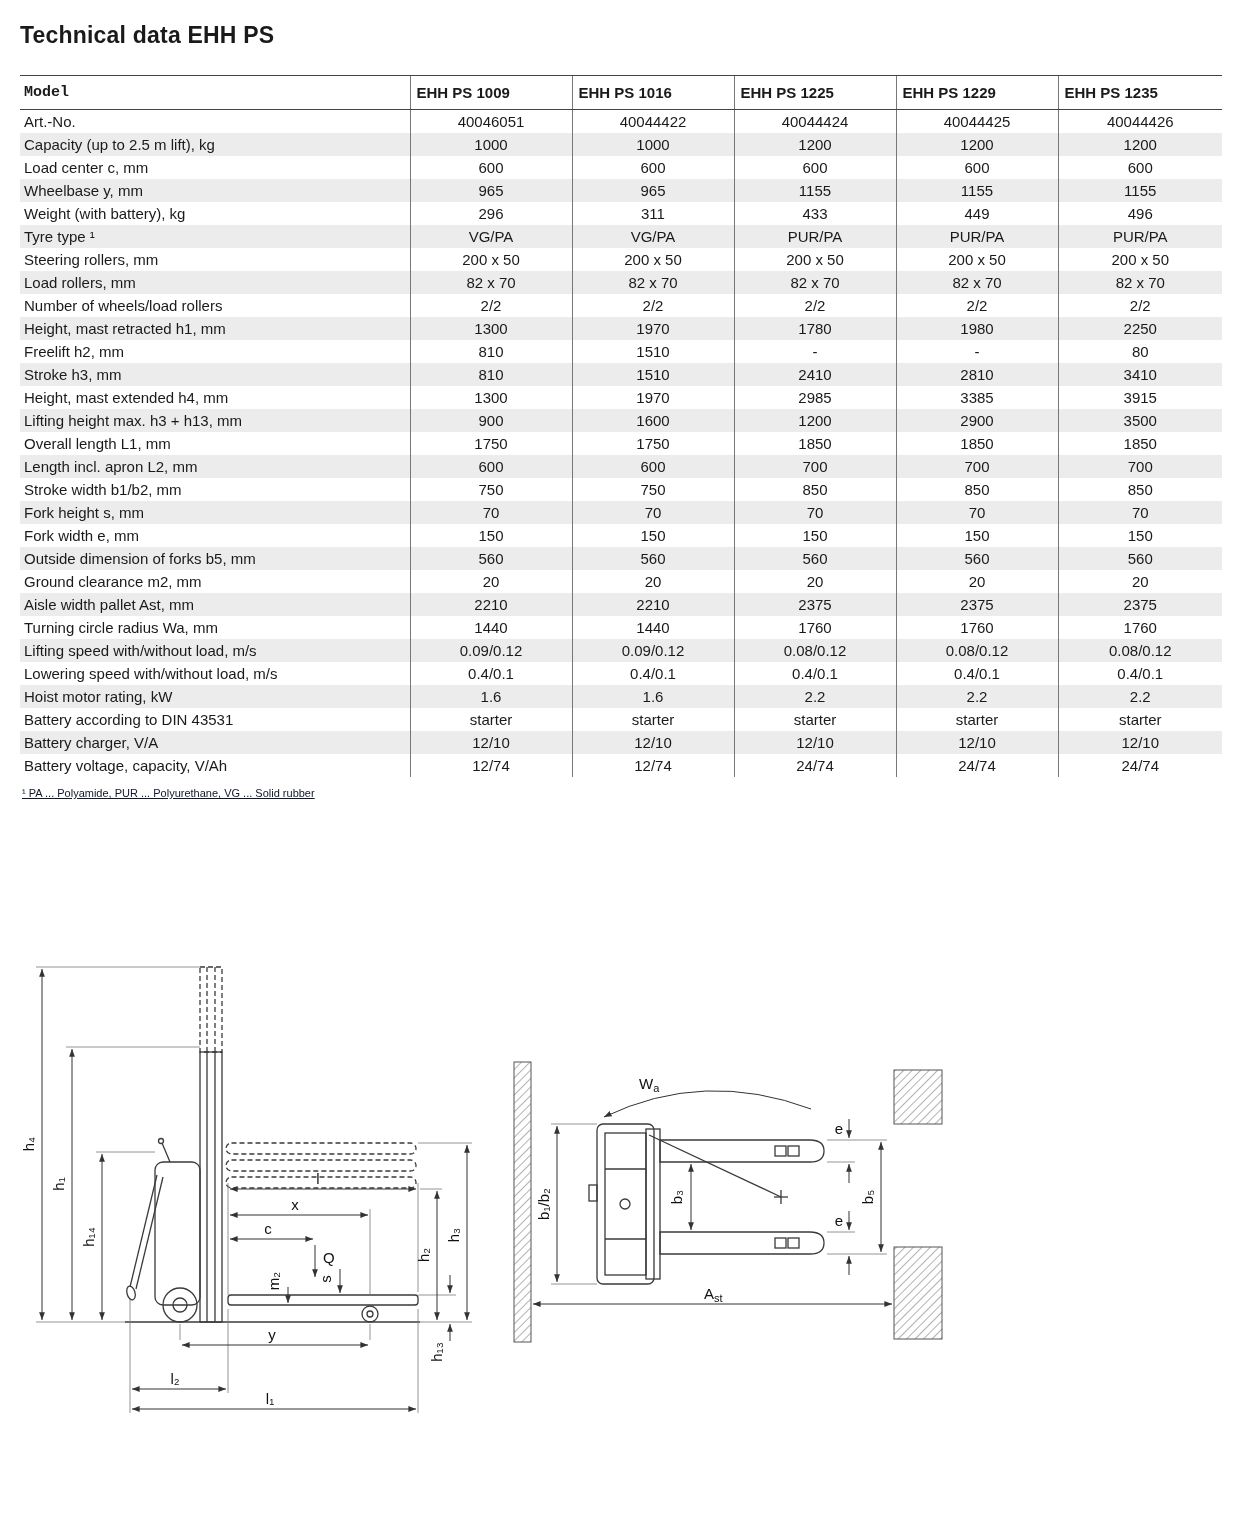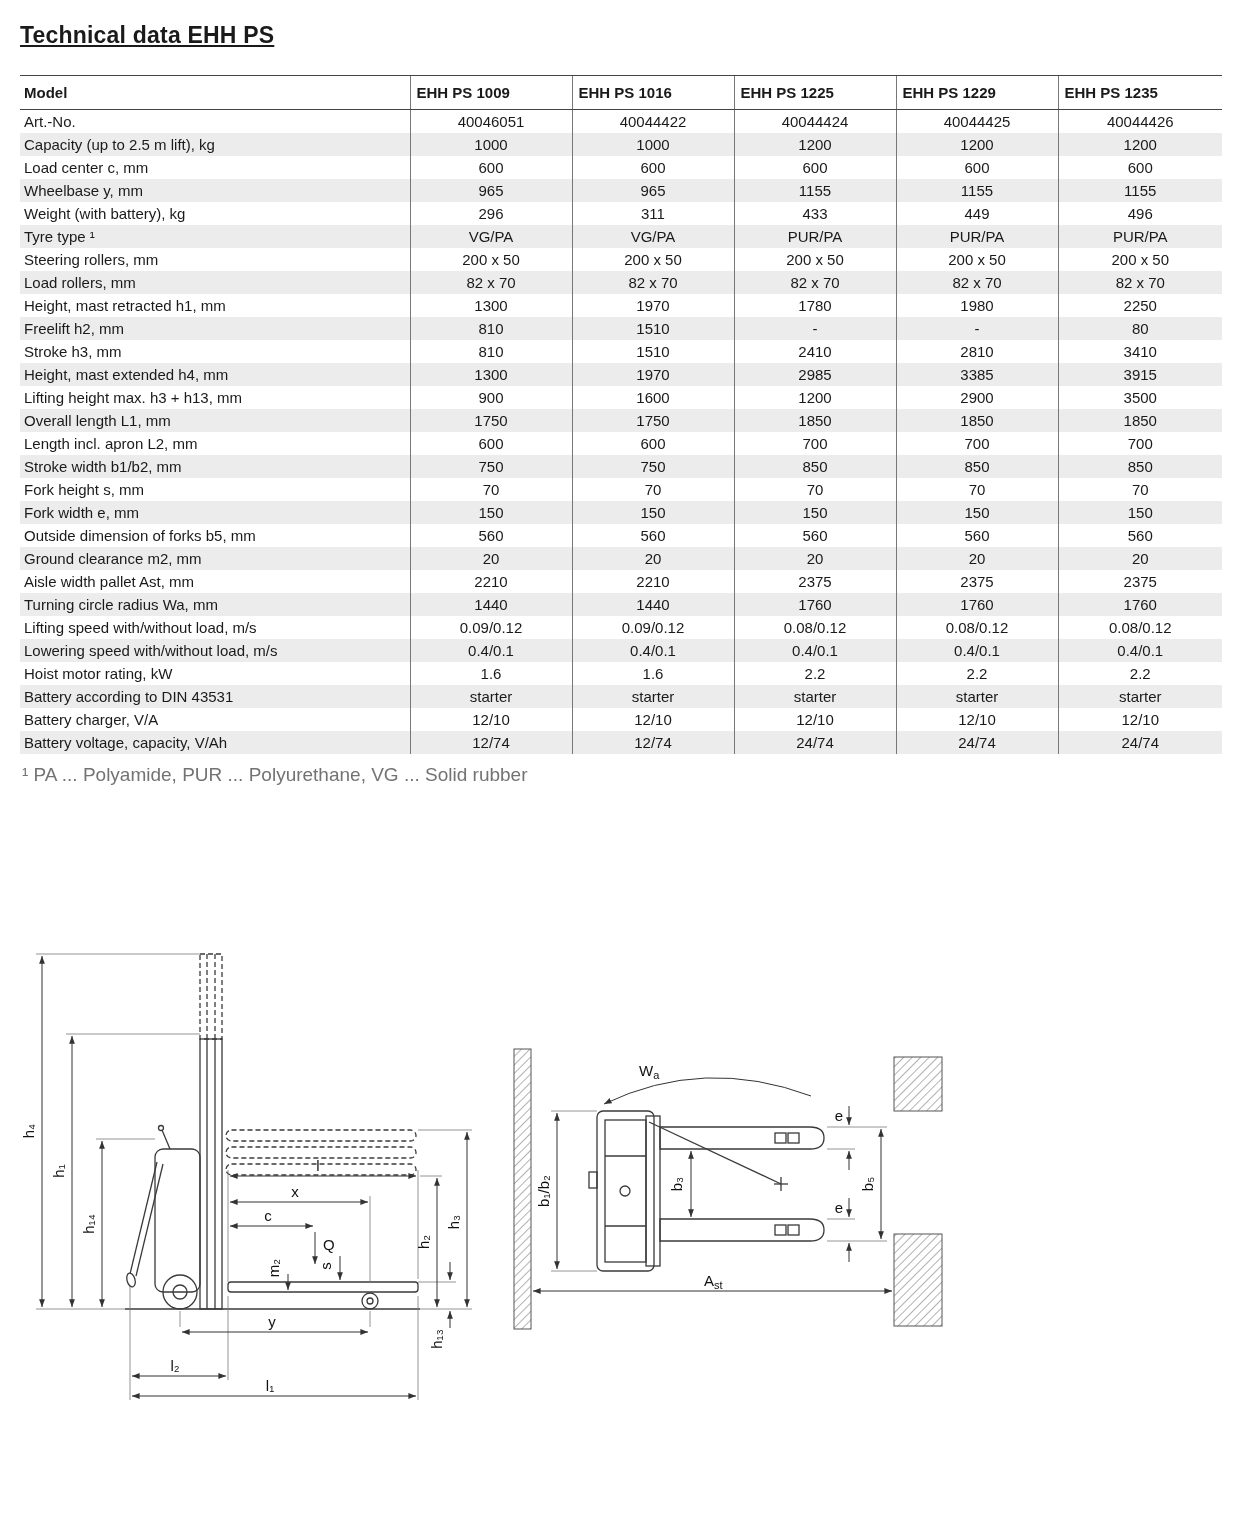--- a/index.html
+++ b/index.html
@@ -2,37 +2,37 @@
 <html><head>
 <meta charset="utf-8">
 <style>
   html, body { margin:0; padding:0; background:#ffffff; }
   body {
     width:1242px; height:1539px; overflow:hidden;
     font-family:"Liberation Sans", sans-serif; color:#1a1a1a;
   }
   .page { padding:14px 20px 0 20px; }
   h1[data-name="page-title"] {
-    font-size:23px; font-weight:bold; margin:8px 0 26px 0; letter-spacing:0.2px;text-decoration:underline;
+    font-size:23px; font-weight:bold; margin:8px 0 26px 0; letter-spacing:0.2px;
   }
   table { border-collapse:collapse; width:1202px; table-layout:fixed; }
   thead th {
     border-top:1px solid #444; border-bottom:1px solid #444;
     font-size:15px; font-weight:bold; padding:8px 6px; text-align:left;
     white-space:nowrap; overflow:hidden;
   }
-  thead th:first-child { text-align:left; padding-left:4px; }
+  thead th:first-child { text-align:left; padding-left:4px;font-family:Liberation Mono, monospace; }
   tbody td {
     font-size:15px; padding:3px 6px; text-align:center;
     white-space:nowrap; overflow:hidden;
   }
   tbody td.label { text-align:left; padding-left:4px;margin-top:23px; }
   tbody tr:nth-child(even) { background:#ececec; }
   .vline { border-left:1px solid #777; }
-  .footnote { font-size:19px; margin:10px 0 0 2px; color:#737373; }
+  .footnote { font-size:11px; margin:10px 0 0 2px; color:#0f172a;text-decoration:underline; }
   .diagrams { display:flex; gap:14px; margin-top:158px; align-items:flex-start; }
   .top-view-wrap { margin-top:100px; }
 
   
   .draw line, .draw rect, .draw circle, .draw ellipse, .draw path
     { stroke:#3a3a3a; stroke-width:1.3; fill:none; }
   .draw .dash { stroke-dasharray:5 3; }
   .dims line, .dims path { stroke:#333; stroke-width:1; fill:none; }
   .ext { stroke:#7a7a7a !important; stroke-width:0.8 !important; }
   svg text { font-family:"Liberation Sans", sans-serif; font-size:15px; fill:#111; stroke:none; }
@@ -124,20 +124,28 @@
         </tr>
         <tr data-name="spec-row">
           <td class="label" data-name="spec-label">Load rollers, mm</td>
           <td class="vline" data-name="spec-value">82 x 70</td>
           <td class="vline" data-name="spec-value">82 x 70</td>
           <td class="vline" data-name="spec-value">82 x 70</td>
           <td class="vline" data-name="spec-value">82 x 70</td>
           <td class="vline" data-name="spec-value">82 x 70</td>
         </tr>
         <tr data-name="spec-row">
+          <td class="label" data-name="spec-label">Number of wheels/load rollers</td>
+          <td class="vline" data-name="spec-value">2/2</td>
+          <td class="vline" data-name="spec-value">2/2</td>
+          <td class="vline" data-name="spec-value">2/2</td>
+          <td class="vline" data-name="spec-value">2/2</td>
+          <td class="vline" data-name="spec-value">2/2</td>
+        </tr>
+        <tr data-name="spec-row">
           <td class="label" data-name="spec-label">Height, mast retracted h1, mm</td>
           <td class="vline" data-name="spec-value">1300</td>
           <td class="vline" data-name="spec-value">1970</td>
           <td class="vline" data-name="spec-value">1780</td>
           <td class="vline" data-name="spec-value">1980</td>
           <td class="vline" data-name="spec-value">2250</td>
         </tr>
         <tr data-name="spec-row">
           <td class="label" data-name="spec-label">Freelift h2, mm</td>
           <td class="vline" data-name="spec-value">810</td>

